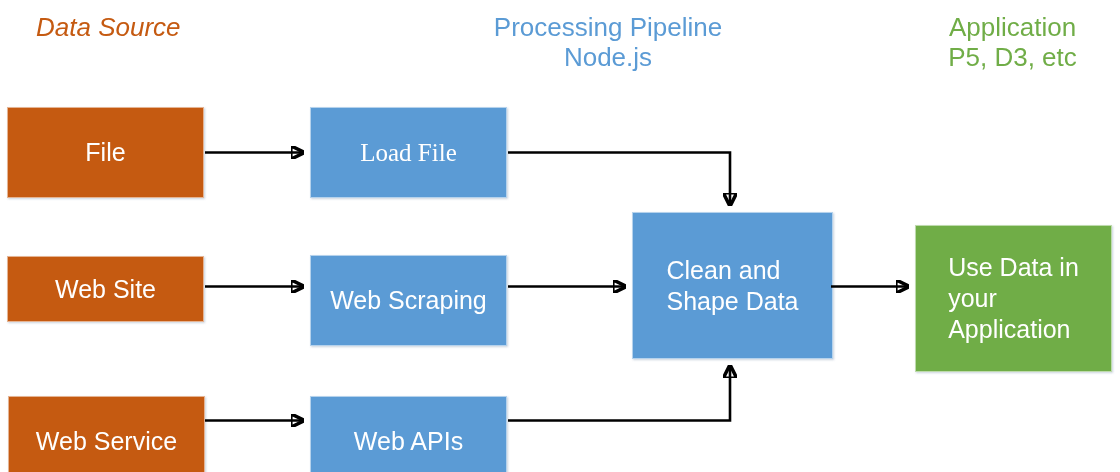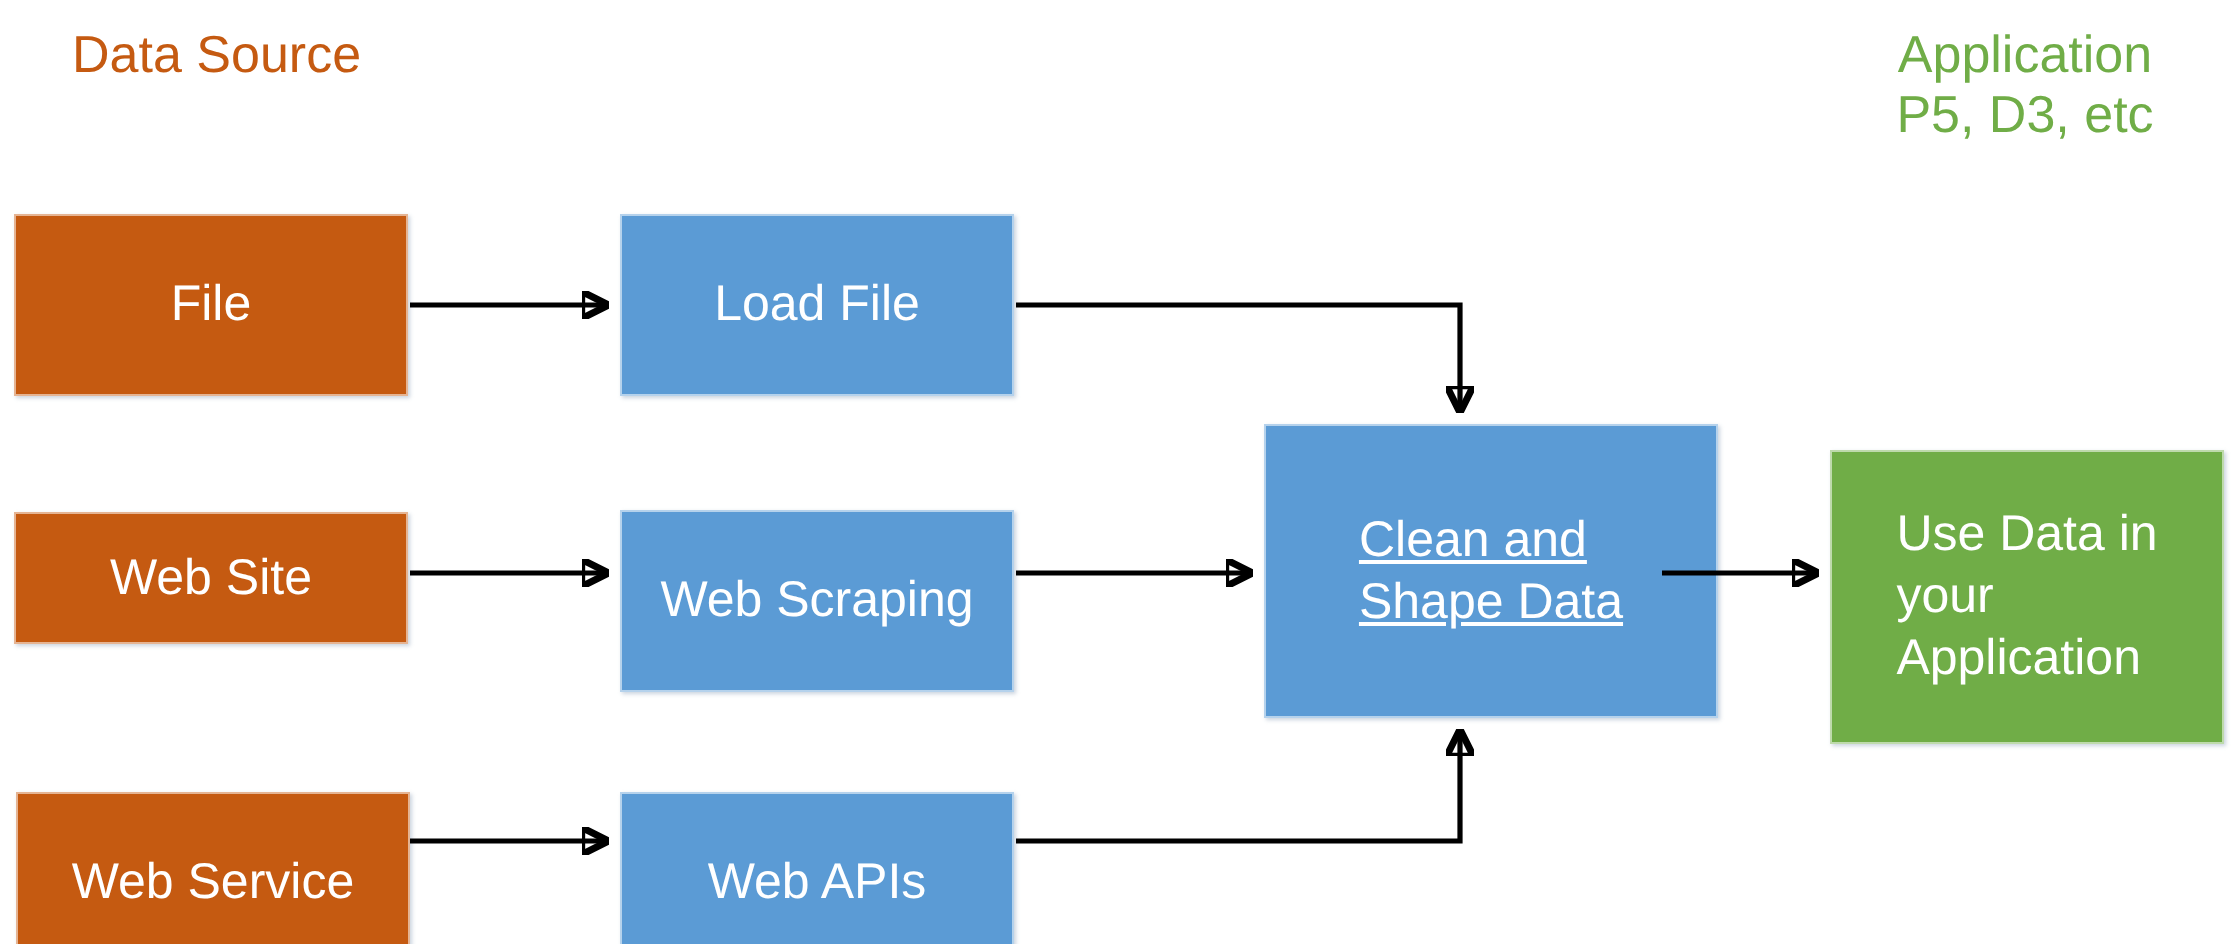--- a/index.html
+++ b/index.html
@@ -25,20 +25,21 @@
     line-height: 30px;
     font-weight: 400;
     white-space: pre-line;
     letter-spacing: 0px;
   }
   #hdr-source {
     left: 36px;
     top: 12px;
     color: #C55A11;
     text-align: left;
+    font-style: italic;
   }
   #hdr-pipeline {
     left: 408px;
     top: 12px;
     width: 400px;
     color: #5B9BD5;
     text-align: center;
   }
   #hdr-application {
     left: 905px;
@@ -65,44 +66,46 @@
     box-shadow: 1px 1px 2px rgba(140,160,185,0.45);
   }
   .node.source  { background: #C55A11; }
   .node.process { background: #5B9BD5; }
   .node.output  { background: #70AD47; }
 
   #node-file        { left: 7px;   top: 107px; width: 197px; height: 91px; }
   #node-website     { left: 7px;   top: 256px; width: 197px; height: 66px; }
   #node-webservice  { left: 8px;   top: 375px; width: 197px; height: 91px; margin-top: 21px; }
 
-  #node-loadfile    { left: 310px; top: 107px; width: 197px; height: 91px; }
+  #node-loadfile    { left: 310px; top: 107px; width: 197px; height: 91px; font-family: Liberation Serif, serif; }
   #node-webscraping { left: 310px; top: 255px; width: 197px; height: 91px; }
   #node-webapis     { left: 310px; top: 396px; width: 197px; height: 91px; }
 
-  #node-clean       { left: 632px; top: 212px; width: 227px; height: 147px; text-decoration: underline; }
+  #node-clean       { left: 632px; top: 212px; width: 201px; height: 147px; }
   #node-useapp      { left: 915px; top: 212px; width: 197px; height: 147px; margin-top: 13px; }
 
   
   #wires {
     position: absolute;
     left: 0;
     top: 0;
     width: 1120px;
     height: 472px;
     pointer-events: none;
   }
   #wires path, #wires line { stroke: #000000; stroke-width: 2.6; fill: none; }
 </style>
 </head>
 <body>
 
 <div id="canvas">
 
   <div class="col-header" id="hdr-source">Data Source</div>
+  <div class="col-header" id="hdr-pipeline">Processing Pipeline
+Node.js</div>
   <div class="col-header" id="hdr-application">Application
 P5, D3, etc</div>
 
   <div class="node source" id="node-file">File</div>
   <div class="node source" id="node-website">Web Site</div>
   <div class="node source" id="node-webservice">Web Service</div>
 
   <div class="node process" id="node-loadfile">Load File</div>
   <div class="node process" id="node-webscraping">Web Scraping</div>
   <div class="node process" id="node-webapis">Web APIs</div>

